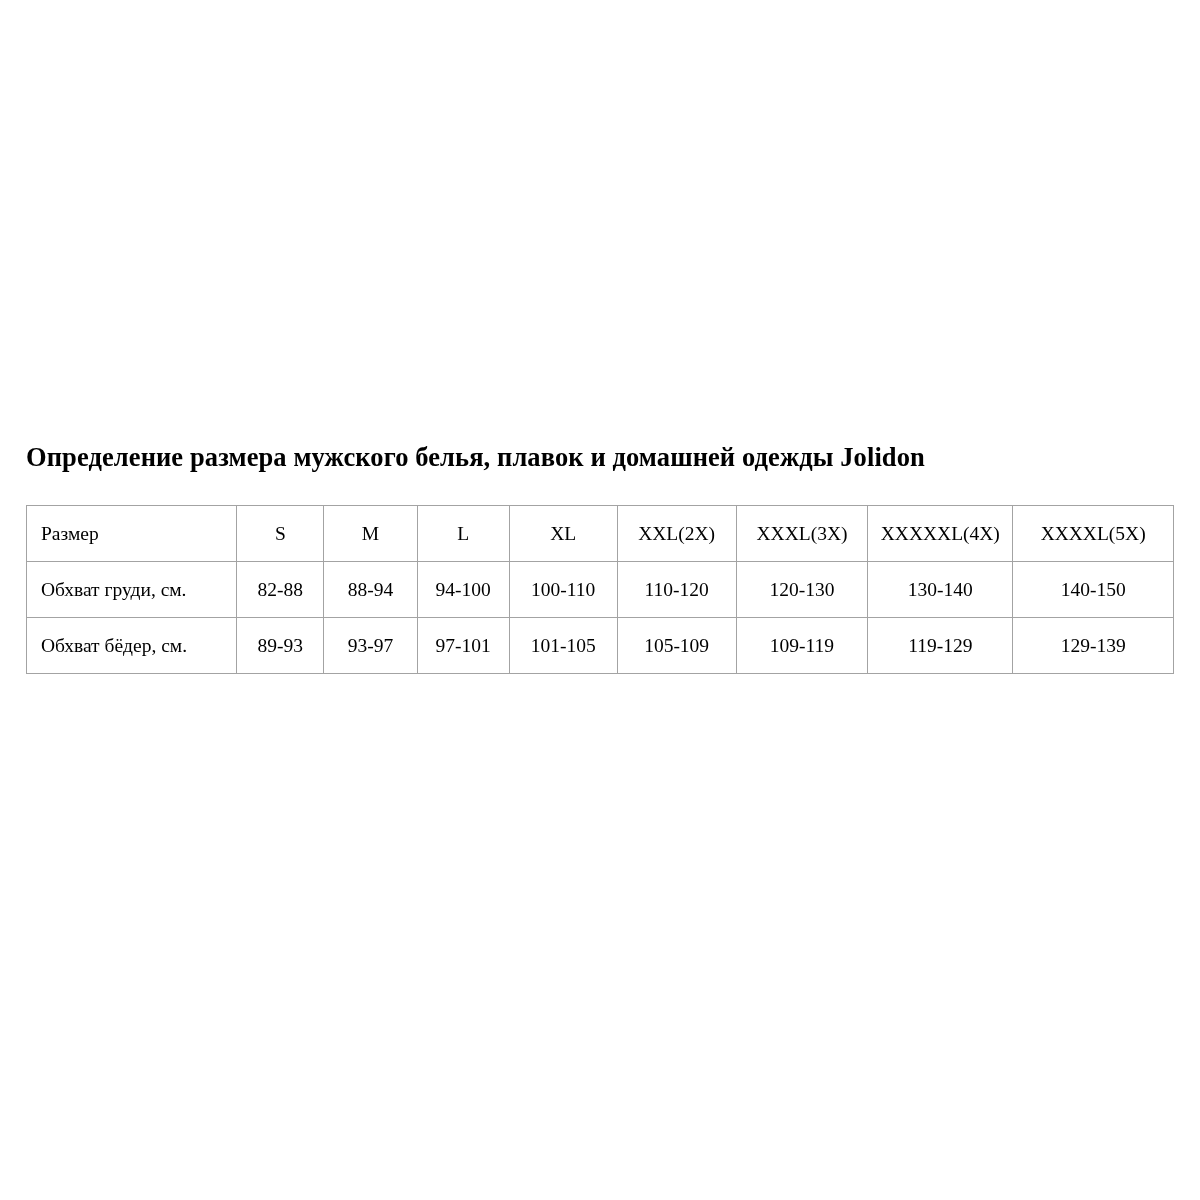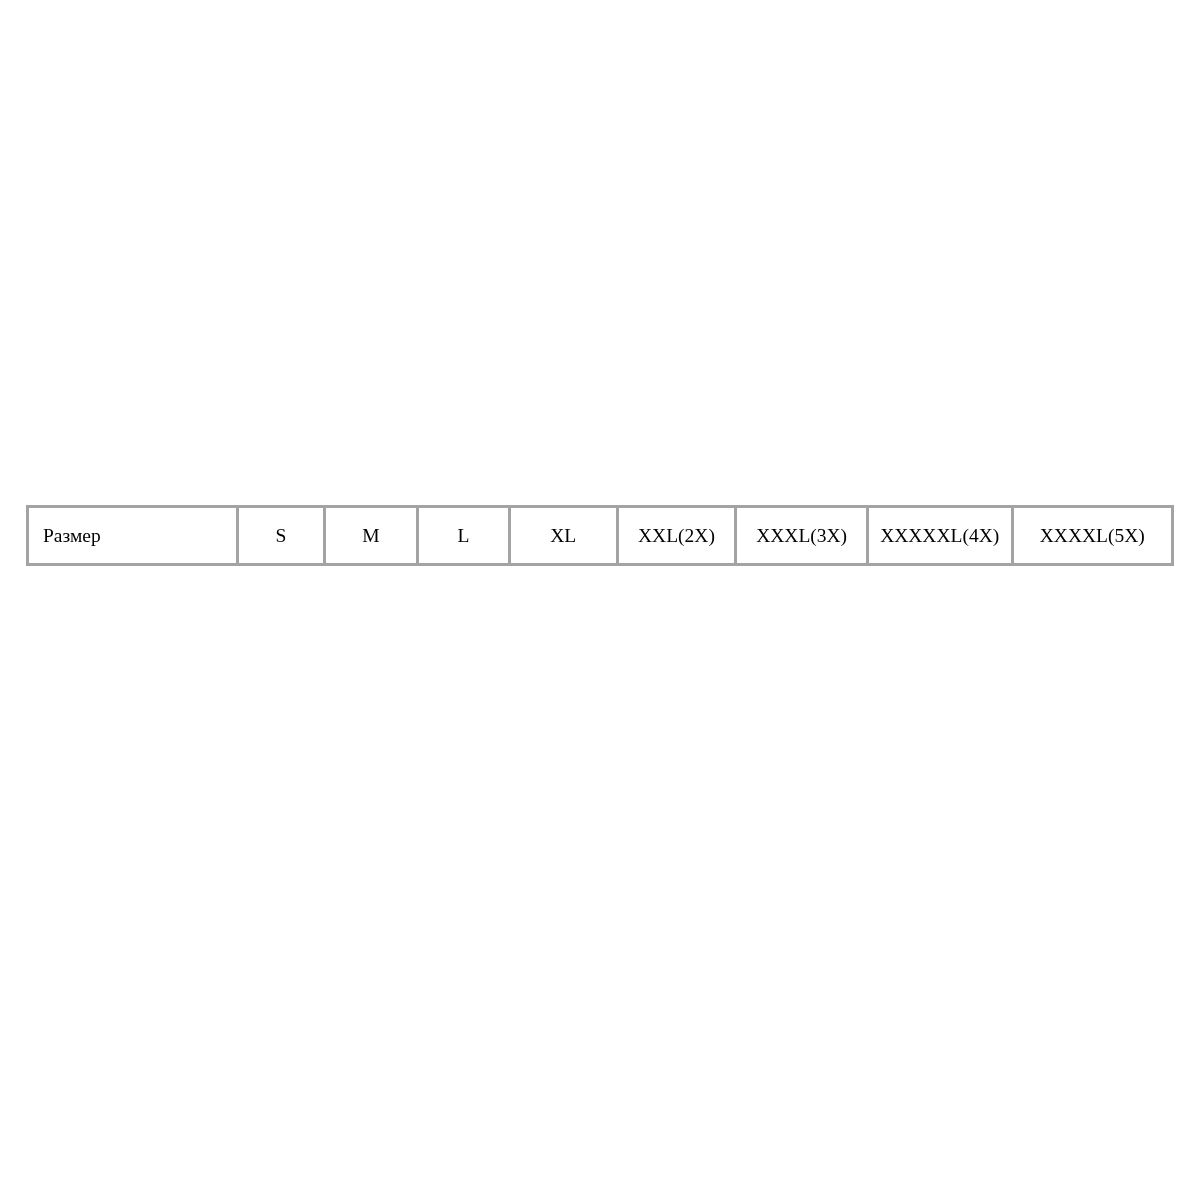--- a/index.html
+++ b/index.html
@@ -42,21 +42,21 @@
     left: 26px;
     top: 505px;
     width: 1148px;
     border-collapse: collapse;
     table-layout: fixed;
     background: #ffffff;
   }
 
   .size-table td,
   .size-table th {
-    border: 3px solid #a3a3a3;
+    border: 1px solid #a3a3a3;
     height: 55px;
     font-size: 19.5px;
     font-weight: normal;
     text-align: center;
     vertical-align: middle;
     padding: 0 4px;
     line-height: 24px;
   }
 
   .size-table td.row-head,
@@ -75,20 +75,21 @@
   col.c5 { width: 115px; }
   col.c6 { width: 127px; }
   col.c7 { width: 140px; }
   col.c8 { width: 155px; }
 </style>
 </head>
 <body>
 
 <div class="sheet">
 
+  <div class="doc-title">Определение размера мужского белья, плавок и домашней одежды Jolidon</div>
 
   <table class="size-table">
     <colgroup>
       <col class="c0">
         <col class="c1">
         <col class="c2">
         <col class="c3">
         <col class="c4">
       <col class="c5">
         <col class="c6">
@@ -102,16 +103,38 @@
         <th>M</th>
         <th>L</th>
         <th>XL</th>
         <th>XXL(2X)</th>
         <th>XXXL(3X)</th>
         <th>XXXXXL(4X)</th>
         <th>XXXXL(5X)</th>
       </tr>
     </thead>
     <tbody>
+      <tr>
+        <td class="row-head">Обхват груди, см.</td>
+        <td>82-88</td>
+        <td>88-94</td>
+        <td>94-100</td>
+        <td>100-110</td>
+        <td>110-120</td>
+        <td>120-130</td>
+        <td>130-140</td>
+        <td>140-150</td>
+      </tr>
+      <tr>
+        <td class="row-head">Обхват бёдер, см.</td>
+        <td>89-93</td>
+        <td>93-97</td>
+        <td>97-101</td>
+        <td>101-105</td>
+        <td>105-109</td>
+        <td>109-119</td>
+        <td>119-129</td>
+        <td>129-139</td>
+      </tr>
     </tbody>
   </table>
 
 </div>
 
 </body></html>

